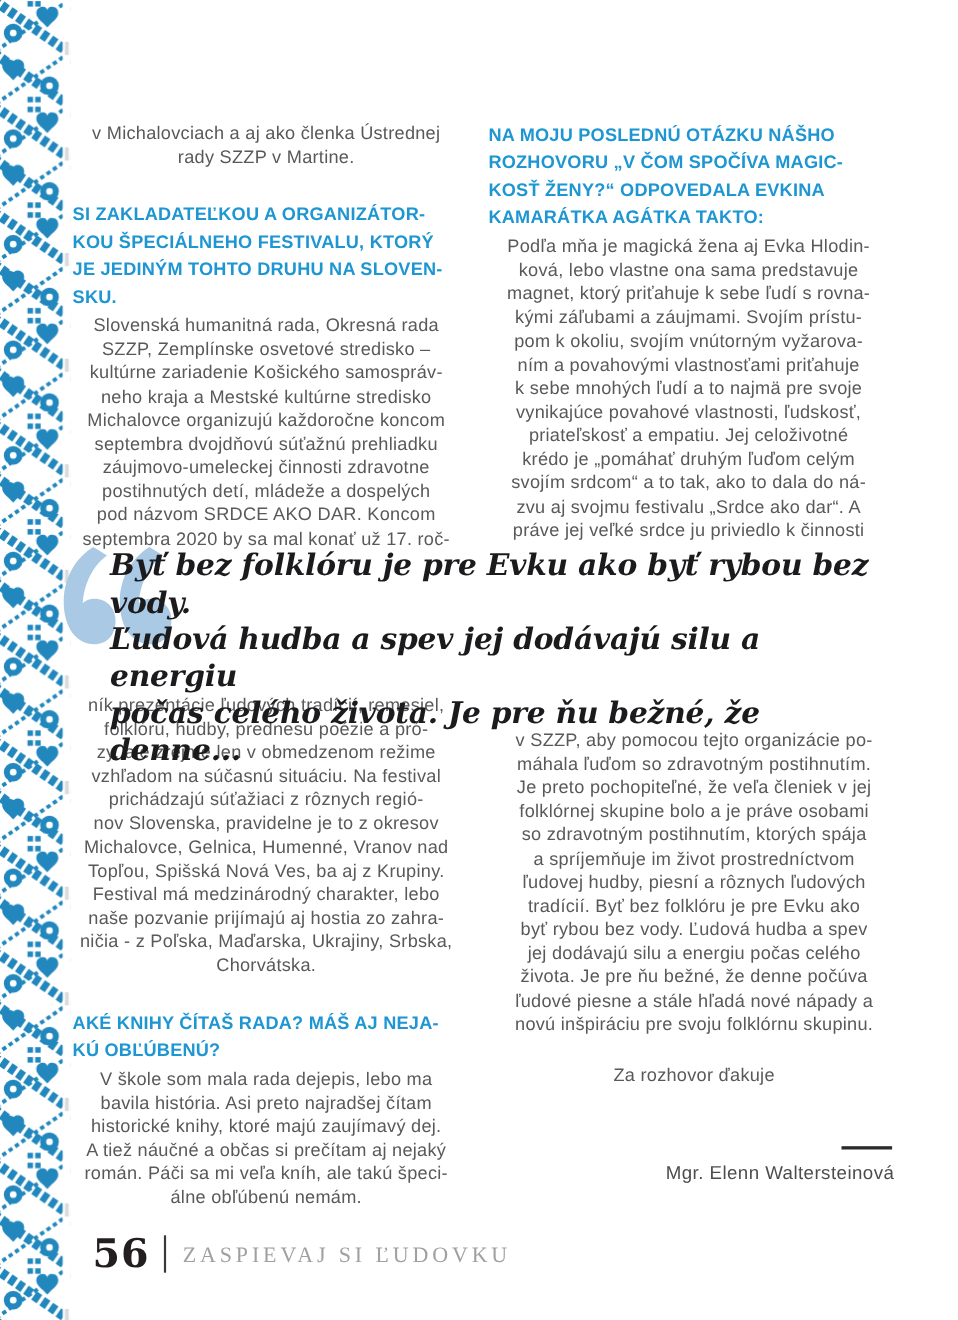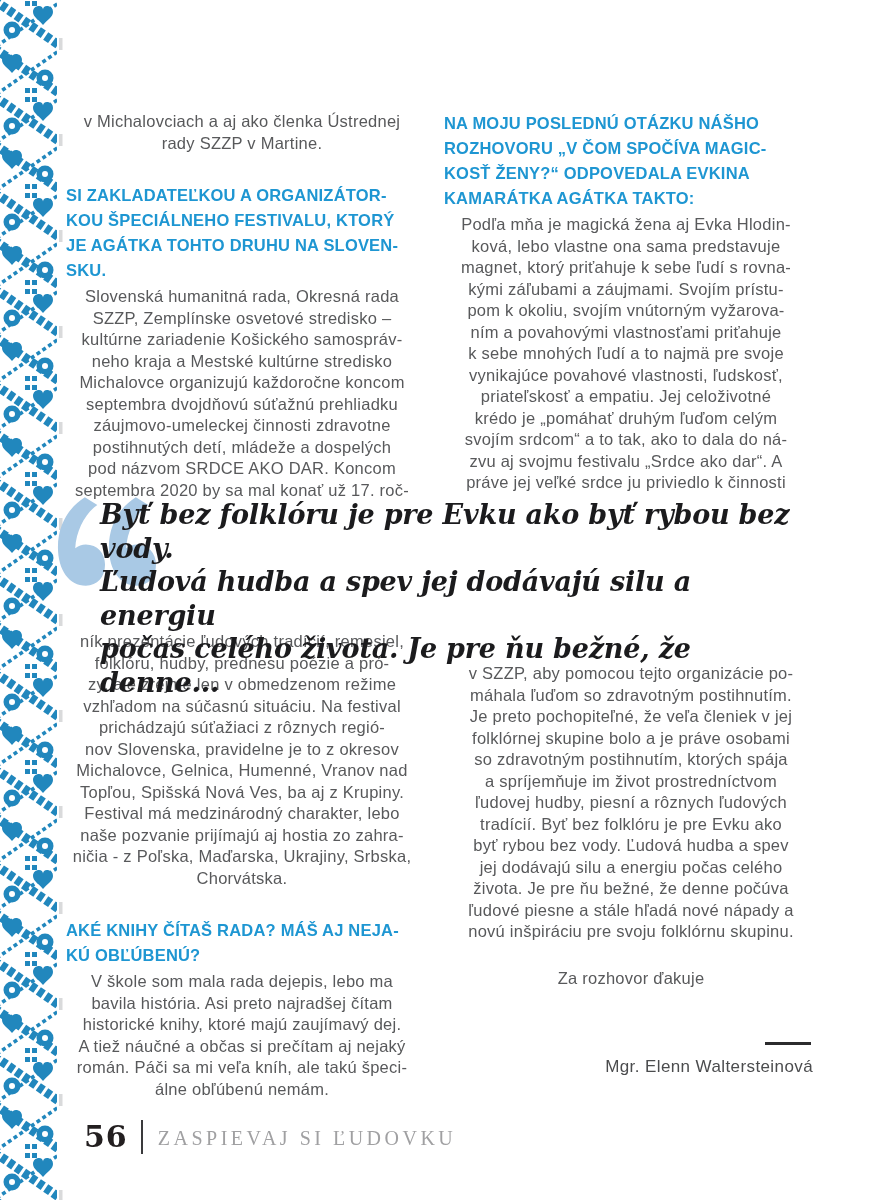--- a/index.html
+++ b/index.html
@@ -32,21 +32,21 @@
   .quote-text{
     position:relative;z-index:1;margin-left:38px;
     font-family:"DejaVu Serif","Liberation Serif",serif;
     font-style:italic;font-size:27px;line-height:33.5px;color:#1b1b1d;
     white-space:pre-line;letter-spacing:-.2px;
   }
   
   .footer{position:absolute;left:84px;top:1119px;display:flex;align-items:center;}
   .page-number{
     font-family:"DejaVu Serif","Liberation Serif",serif;font-weight:bold;
-    font-size:30px;color:#231f20;letter-spacing:1px;
+    font-size:36px;color:#231f20;letter-spacing:1px;
   }
   .footer-divider{width:2px;height:34px;background:#3a3a3c;margin:0 15px 0 13px;}
   .magazine-title{
     font-family:Liberation Serif, serif;
     font-size:20px;color:#a0a0a2;letter-spacing:3.5px;padding-top:3px;
   }
 </style>
 </head>
 <body>
 
@@ -86,21 +86,21 @@
     </pattern>
   </defs>
   <rect width="64" height="1200" fill="url(#folk)"></rect>
 </svg>
 
 <div class="col" id="col-left-top">
   <p class="para">v Michalovciach a aj ako členka Ústrednej
 rady SZZP v Martine.</p>
   <p class="bluehead">SI ZAKLADATEĽKOU A ORGANIZÁTOR-
 KOU ŠPECIÁLNEHO FESTIVALU, KTORÝ
-JE AGÁTKA TOHTO DRUHU NA SLOVEN-
+JE JEDINÝM TOHTO DRUHU NA SLOVEN-
 SKU.</p>
   <p class="para">Slovenská humanitná rada, Okresná rada
 SZZP, Zemplínske osvetové stredisko –
 kultúrne zariadenie Košického samospráv-
 neho kraja a Mestské kultúrne stredisko
 Michalovce organizujú každoročne koncom
 septembra dvojdňovú súťažnú prehliadku
 záujmovo-umeleckej činnosti zdravotne
 postihnutých detí, mládeže a dospelých
 pod názvom SRDCE AKO DAR. Koncom

